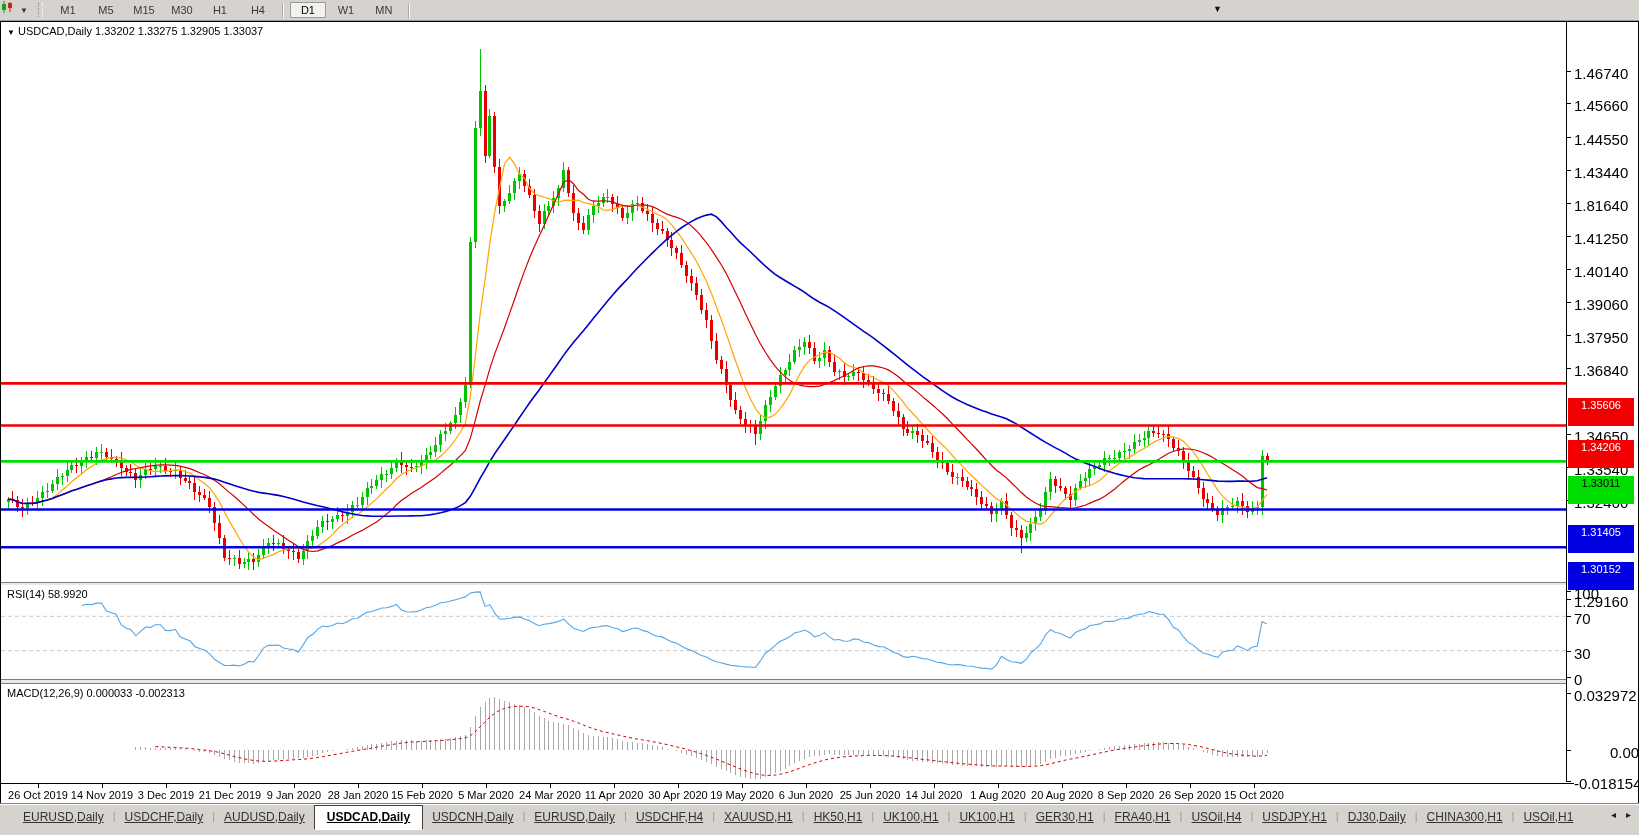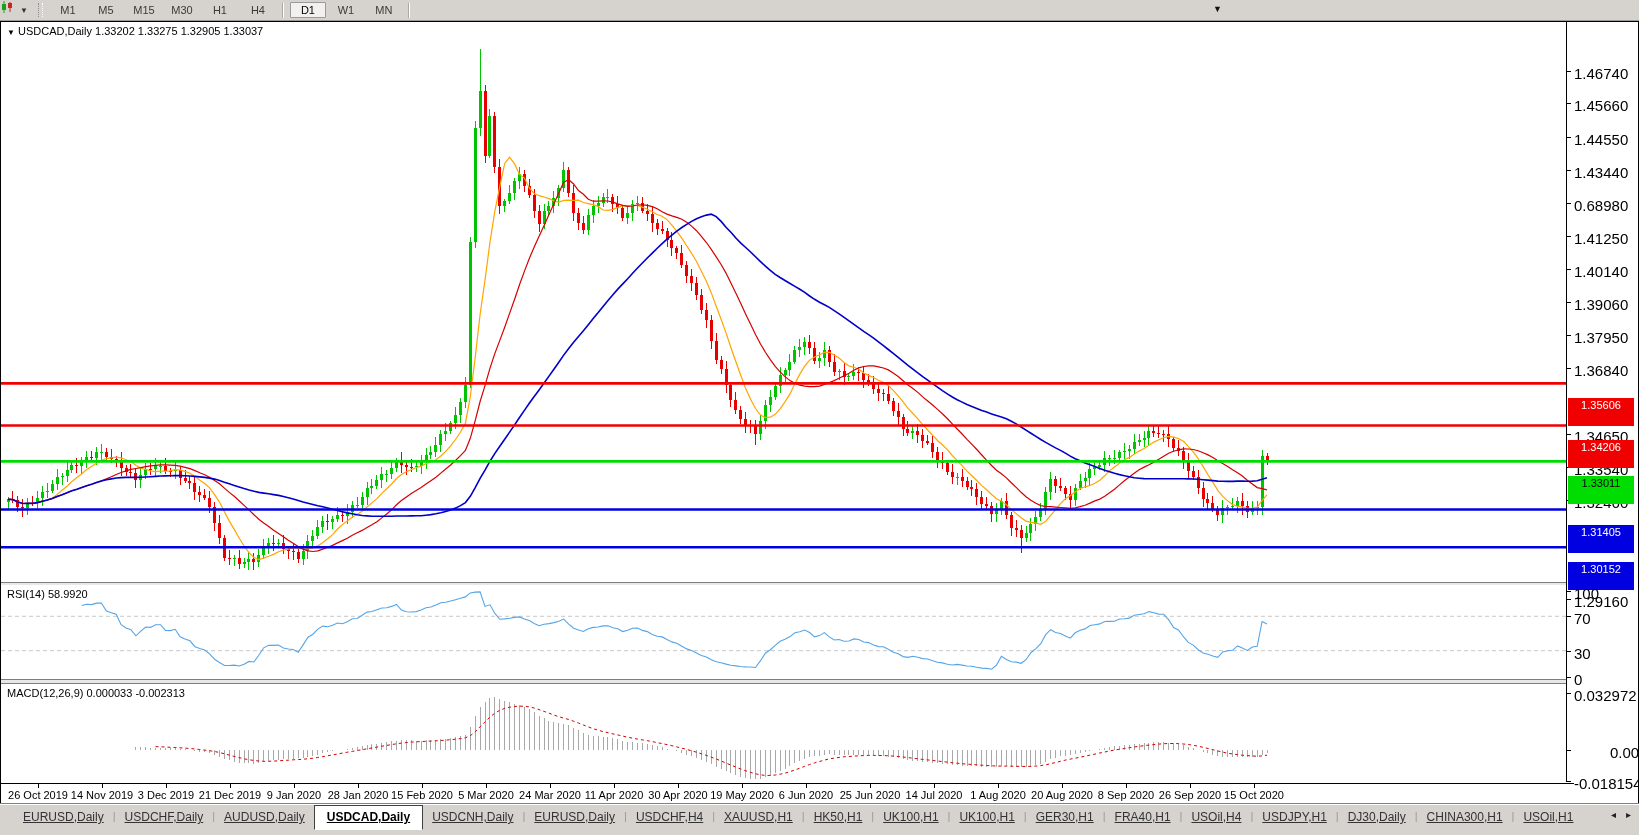--- a/index.html
+++ b/index.html
@@ -900,21 +900,21 @@
     <div id="axiscol">
         <div class="axtick" style="top: 49px;"></div>
         <div class="axlab" style="top: 43px;">1.46740</div>
         <div class="axtick" style="top: 81px;"></div>
         <div class="axlab" style="top: 75px;">1.45660</div>
         <div class="axtick" style="top: 115px;"></div>
         <div class="axlab" style="top: 109px;">1.44550</div>
         <div class="axtick" style="top: 148px;"></div>
         <div class="axlab" style="top: 142px;">1.43440</div>
         <div class="axtick" style="top: 181px;"></div>
-        <div class="axlab" style="top: 175px;">0.68980</div>
+        <div class="axlab" style="top: 175px;">1.81640</div>
         <div class="axtick" style="top: 214px;"></div>
         <div class="axlab" style="top: 208px;">1.41250</div>
         <div class="axtick" style="top: 247px;"></div>
         <div class="axlab" style="top: 241px;">1.40140</div>
         <div class="axtick" style="top: 280px;"></div>
         <div class="axlab" style="top: 274px;">1.39060</div>
         <div class="axtick" style="top: 313px;"></div>
         <div class="axlab" style="top: 307px;">1.37950</div>
         <div class="axtick" style="top: 346px;"></div>
         <div class="axlab" style="top: 340px;">1.36840</div>

